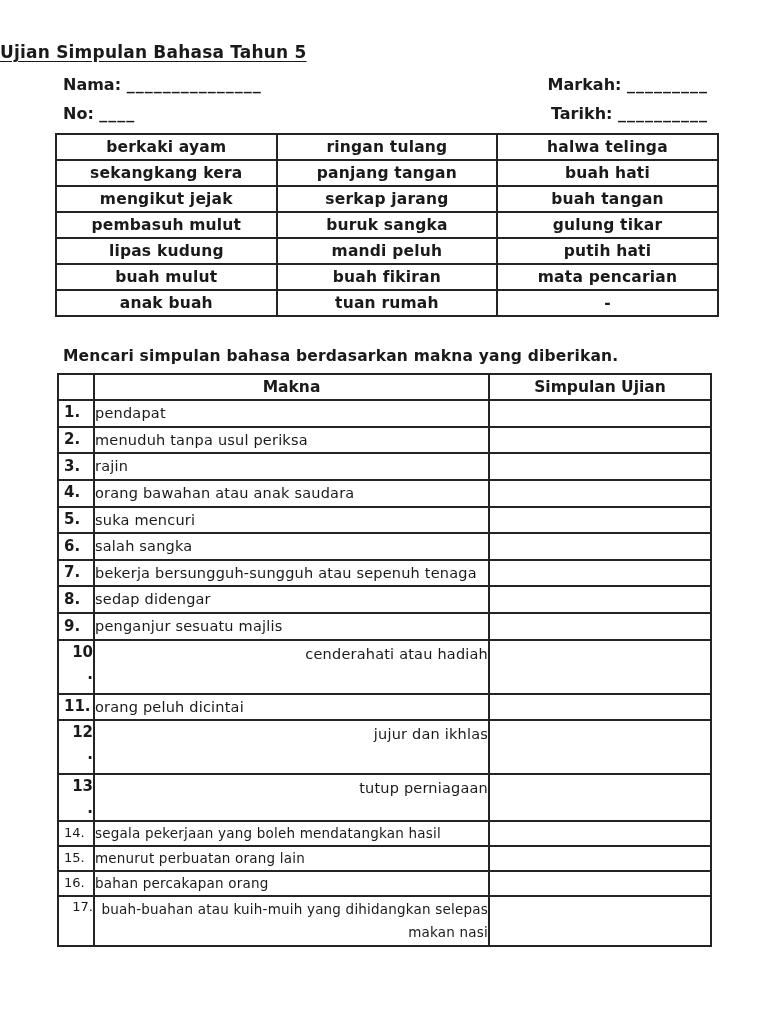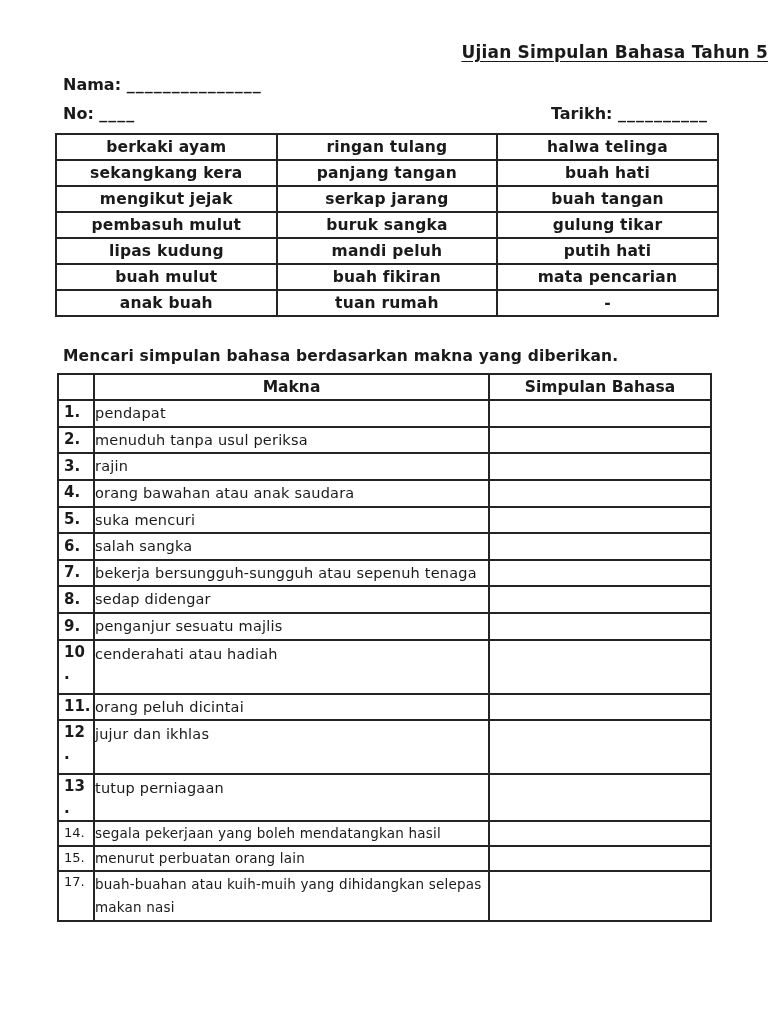--- a/index.html
+++ b/index.html
@@ -8,21 +8,21 @@
     height: 1024px;
     overflow: hidden;
     font-family: "DejaVu Sans", sans-serif;
     color: #1a1a1a;
     -webkit-font-smoothing: antialiased;
   }
   .page { position: relative; width: 768px; height: 1024px; background: #fff; }
 
   .title {
     margin-top: 42px;
-    text-align: right;
+    text-align: left;
     font-size: 17px;
     font-weight: bold;
     text-decoration: underline;
     text-underline-offset: 3px;
     letter-spacing: 0.2px;
   }
 
   .meta { margin: 8px 60px 0 63px; font-size: 16px; font-weight: bold; }
   .meta-row { display: flex; justify-content: space-between; line-height: 29px; }
   .meta-row .fld { white-space: pre; }
@@ -81,34 +81,35 @@
     font-size: 14.5px;
     white-space: pre-line;
     line-height: 1.7;
     letter-spacing: 0.2px;
   }
   .makna tr.h26 td { height: 26px; }
   .makna tr.h54 td { height: 54px; }
   .makna tr.h55 td { height: 41px; }
   .makna tr.h22 td { height: 22px; }
   .makna tr.h50 td { height: 50px; }
-  .makna tr.top td { vertical-align: top; padding-top: 1px; }
+  .makna tr.top td { vertical-align: top; padding-top: 1px; text-align: right; }
   .makna tr.small td.num { font-size: 13px; font-weight: normal; }
   .makna tr.small td.mak { font-size: 13.5px; }
 </style>
 </head>
 <body>
 
 <div class="page">
 
   <div class="title">Ujian Simpulan Bahasa Tahun 5</div>
 
   <div class="meta">
     <div class="meta-row">
       <span class="fld"><span>Nama: </span><span class="line">_______________</span></span>
+      <span class="fld"><span>Markah: </span><span class="line">_________</span></span>
     </div>
     <div class="meta-row">
       <span class="fld"><span>No: </span><span class="line">____</span></span>
       <span class="fld"><span>Tarikh: </span><span class="line">__________</span></span>
     </div>
   </div>
 
   <table class="idioms">
     <tbody>
       <tr>
@@ -154,21 +155,21 @@
   <table class="makna">
     <colgroup>
         <col class="c-num">
         <col class="c-mak">
         <col class="c-ans">
       </colgroup>
     <tbody>
       <tr class="h26">
         <th></th>
         <th>Makna</th>
-        <th>Simpulan Bahasa</th>
+        <th>Simpulan Ujian</th>
       </tr>
       <tr class="h26">
         <td class="num">1.</td>
         <td class="mak">pendapat</td>
         <td class="ans"></td>
       </tr>
       <tr class="h26">
         <td class="num">2.</td>
         <td class="mak">menuduh tanpa usul periksa</td>
         <td class="ans"></td>
@@ -234,20 +235,25 @@
       <tr class="h22 small">
         <td class="num">14.</td>
         <td class="mak">segala pekerjaan yang boleh mendatangkan hasil</td>
         <td class="ans"></td>
       </tr>
       <tr class="h22 small">
         <td class="num">15.</td>
         <td class="mak">menurut perbuatan orang lain</td>
         <td class="ans"></td>
       </tr>
+      <tr class="h22 small">
+        <td class="num">16.</td>
+        <td class="mak">bahan percakapan orang</td>
+        <td class="ans"></td>
+      </tr>
       <tr class="h50 top small">
         <td class="num">17.</td>
         <td class="mak">buah-buahan atau kuih-muih yang dihidangkan selepas
 makan nasi</td>
         <td class="ans"></td>
       </tr>
     </tbody>
   </table>
 
 </div>

